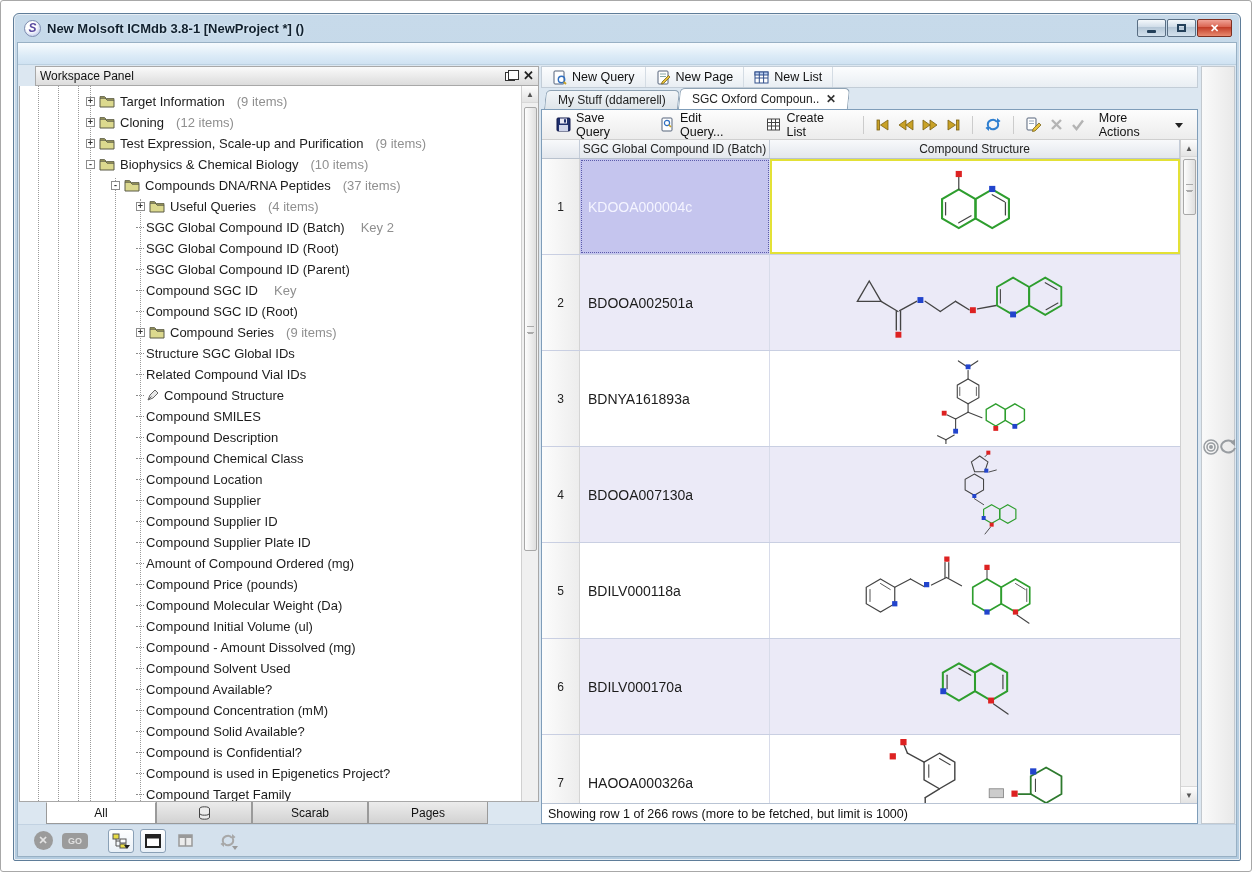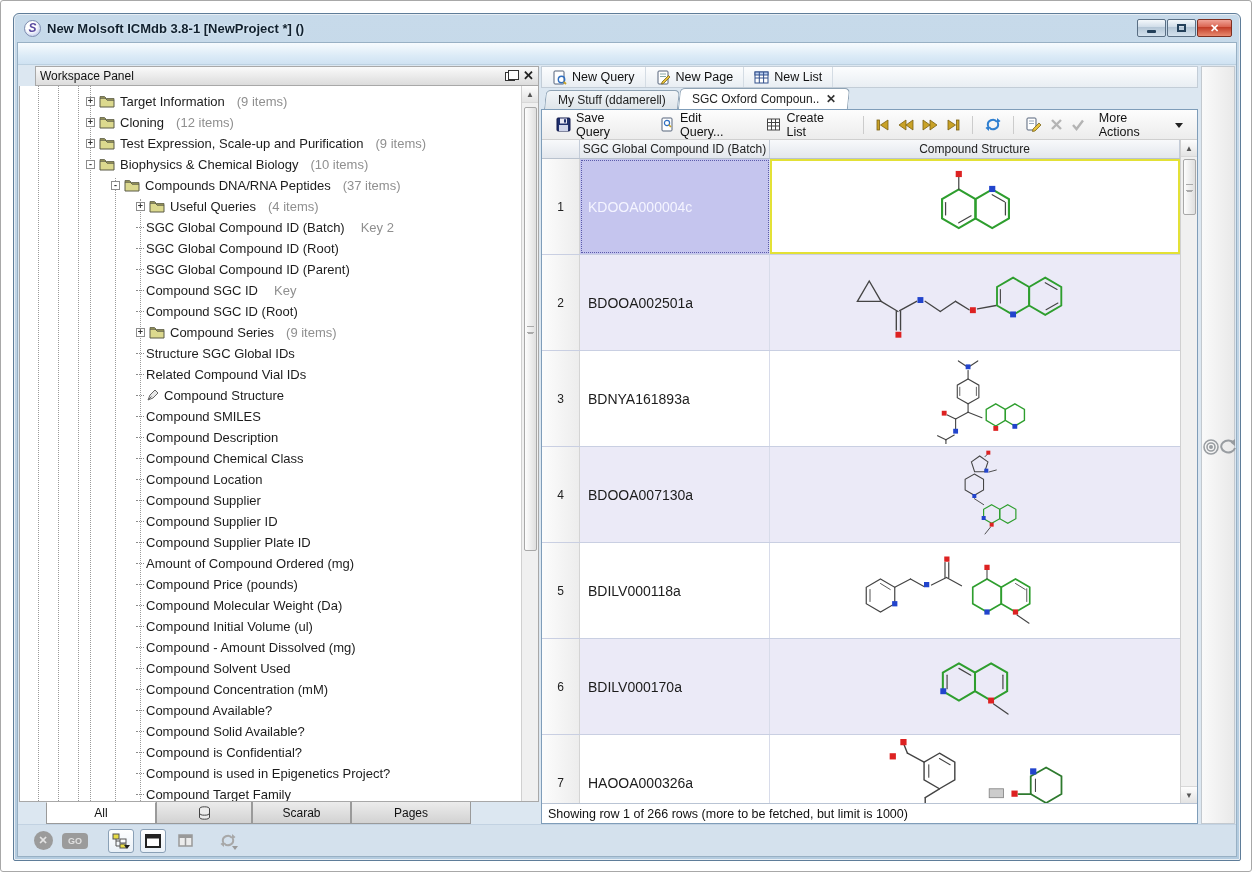--- a/index.html
+++ b/index.html
@@ -80,21 +80,21 @@
   .thumb::after { content:""; position:absolute; left:2px; right:2px; top:50%; height:5px;
     margin-top:-3px; border-top:1px solid #aaa; border-bottom:1px solid #aaa; box-shadow:0 2px 0 -1px #aaa; }
   .tree-thumb { height:62%; margin-top:28%; }
 
   
   .ws-tabs { height:22px; display:flex; background:#dce7f1; }
   .ws-tab { border:1px solid #9a9a9a; border-top:none; background:linear-gradient(#ececec,#d2d2d2);
     font-size:12px; color:#111; display:flex; align-items:center; justify-content:center; }
   .ws-tab.active { background:#fff; border-top:1px solid #fff; font-weight:400;margin-left:27px; }
   .ws-tab:nth-child(1){ width:110px; } .ws-tab:nth-child(2){ width:96px; }
-  .ws-tab:nth-child(3){ width:99px; } .ws-tab:nth-child(4){ width:120px; }
+  .ws-tab:nth-child(3){ width:116px; } .ws-tab:nth-child(4){ width:120px; }
 
   
   .right-col { flex:1; display:flex; flex-direction:column; margin:1px 1px 0 2px; overflow:hidden;}
   .top-toolbar { height:22px; background:linear-gradient(#fcfdfe,#e9eef3);
     border:1px solid #c3cdd7; display:flex; align-items:stretch; }
   .tt-btn { display:flex; align-items:center; gap:5px; padding:0 10px; font-size:12.5px; color:#111;
     border-right:1px solid #d4dce4; }
   .doc-tabs { height:21px; display:flex; align-items:flex-end; padding-left:4px; background:#dce7f1;}
   .doc-tab { height:19px; padding:0 12px; display:flex; align-items:center; gap:7px;
     font-size:12px; color:#222; border:1px solid #8fa3b5; border-bottom:none;
@@ -443,28 +443,28 @@
 
                 <span class="dash"></span>
 
                 <span class="lbl">Compound Solvent Used</span>
 
               </div>
                 <div class="tree-item lvl-2 exp-none ico-none">
 
                 <span class="dash"></span>
 
+                <span class="lbl">Compound Available?</span>
+
+              </div>
+                <div class="tree-item lvl-2 exp-none ico-none">
+
+                <span class="dash"></span>
+
                 <span class="lbl">Compound Concentration (mM)</span>
-
-              </div>
-                <div class="tree-item lvl-2 exp-none ico-none">
-
-                <span class="dash"></span>
-
-                <span class="lbl">Compound Available?</span>
 
               </div>
                 <div class="tree-item lvl-2 exp-none ico-none">
 
                 <span class="dash"></span>
 
                 <span class="lbl">Compound Solid Available?</span>
 
               </div>
                 <div class="tree-item lvl-2 exp-none ico-none">

